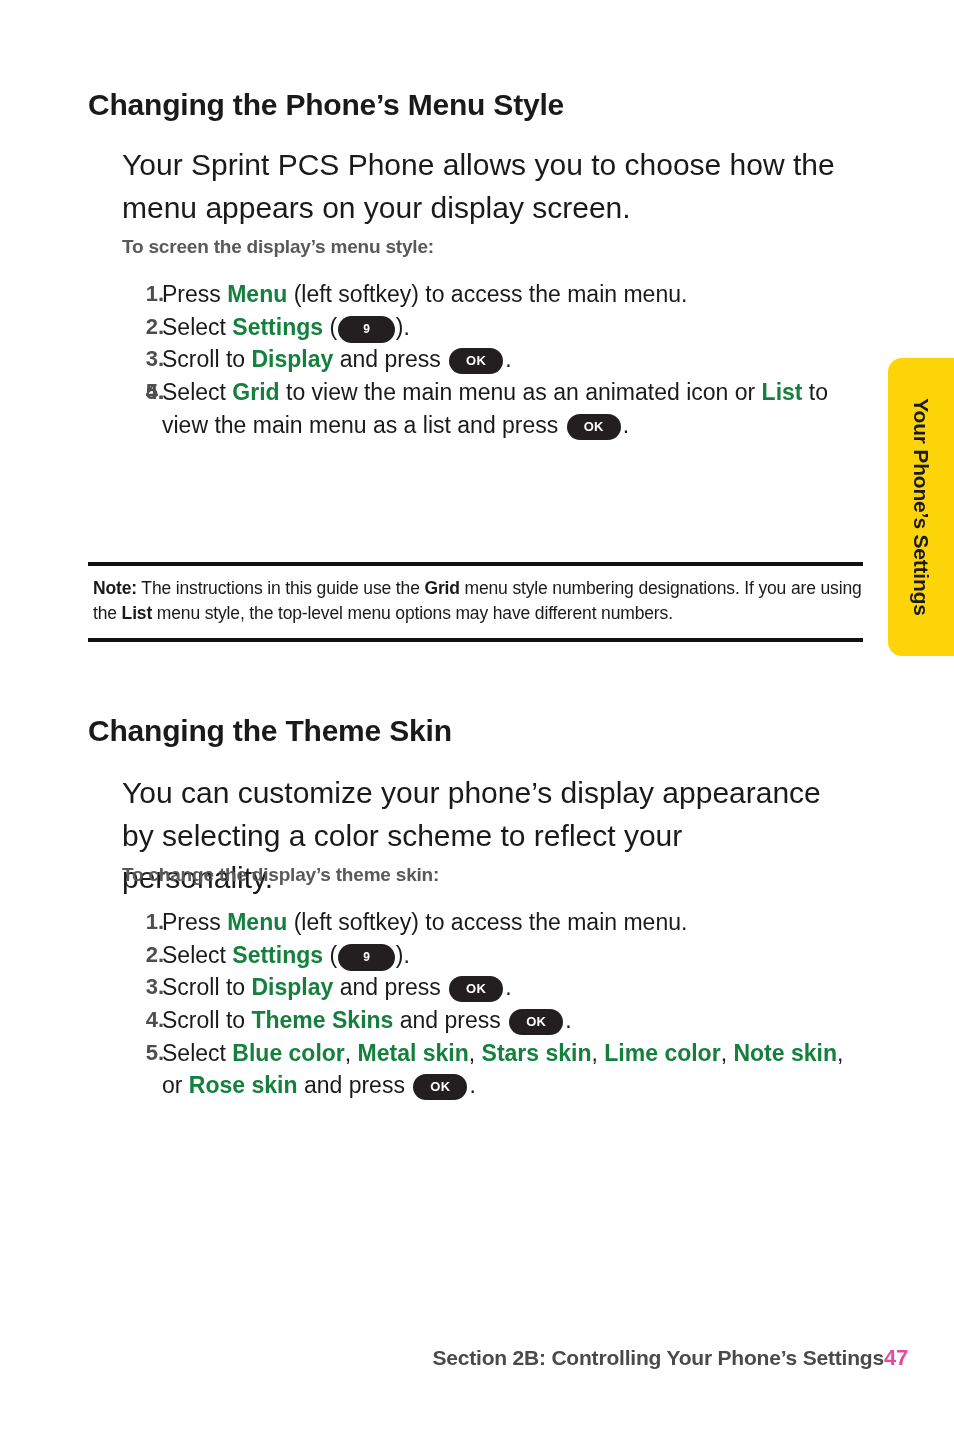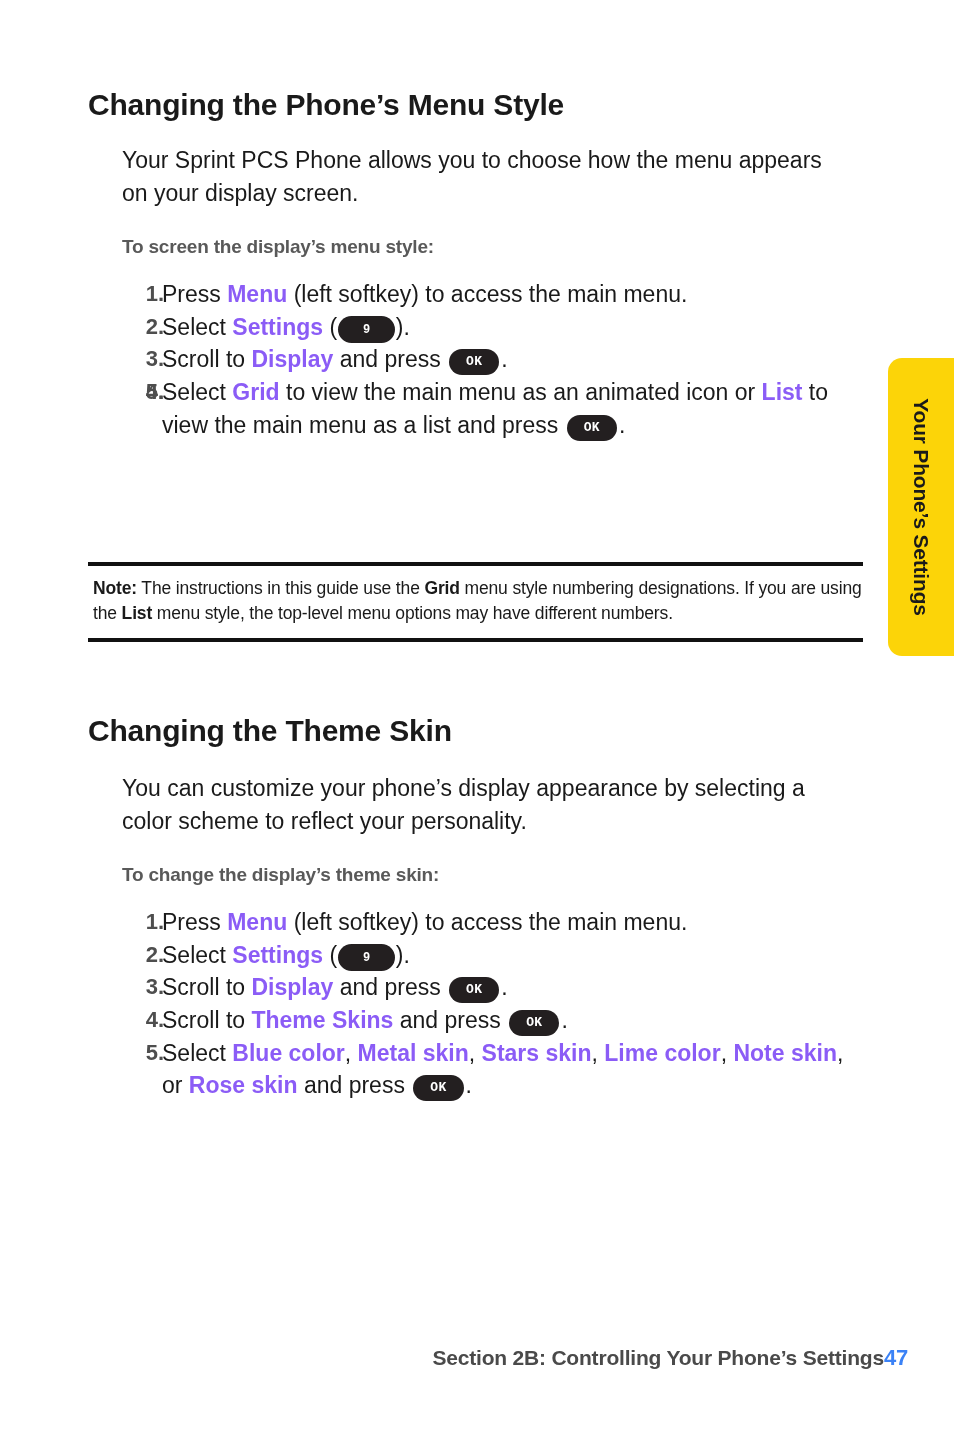--- a/index.html
+++ b/index.html
@@ -29,21 +29,21 @@
   h1.section-title {
     font-size: 30px;
     font-weight: bold;
     color: #1a1a1a;
     letter-spacing: -0.2px;
     margin: 0;
     padding: 0;
   }
 
   .intro {
-    font-size: 23px;
+    font-size: 30px;
     line-height: 1.42;
     color: #1a1a1a;
     margin: 0;
     padding: 0;
   }
 
   .subhead {
     font-size: 19px;
     font-weight: bold;
     color: #595959;
@@ -66,39 +66,38 @@
   ol.steps > li .num {
     position: absolute;
     left: 50px;
     top: 0;
     width: 26px;
     text-align: right;
     font-weight: bold;
     color: #4e4e4e;
     font-size: 22px;
   }
-  ol.steps > li b { font-weight: bold; color:#8b5cf6;text-align:right; }
+  ol.steps > li b { font-weight: bold; color:#15803d;text-align:right; }
 
   
   .key {
     display: inline-block;
     background: #231f20;
     color: #ffffff;
     border-radius: 999px;
     font-weight: bold;
     text-align: center;
     vertical-align: 2px;
     line-height: 1;
   }
   .key-ok {
     font-size: 13px;
     padding: 6px 17px 7px 17px;
     letter-spacing: 0.3px;
     margin: 0 2px;
-    font-family: Liberation Mono, monospace;
   }
   .key-9 {
     font-size: 12px;
     padding: 7px 25px 8px 25px;
     margin: 0 1px;
   }
 
   
   .note-box {
     border-top: 4px solid #111111;
@@ -123,21 +122,21 @@
     top: 1345px;
     width: 828px;
     display: flex;
     align-items: baseline;
     justify-content: flex-end;
     font-size: 21px;
     font-weight: bold;
     color: #4a4a4a;
     letter-spacing: -0.2px;
   }
-  .footer .page-num { font-size: 22px; color:#3b82f6; }
+  .footer .page-num { font-size: 22px; color:#ec4899; }
 
   
   .side-tab {
     position: absolute;
     left: 888px;
     top: 358px;
     width: 66px;
     height: 298px;
     background: #FCD408;
     border-radius: 14px 0 0 14px;

